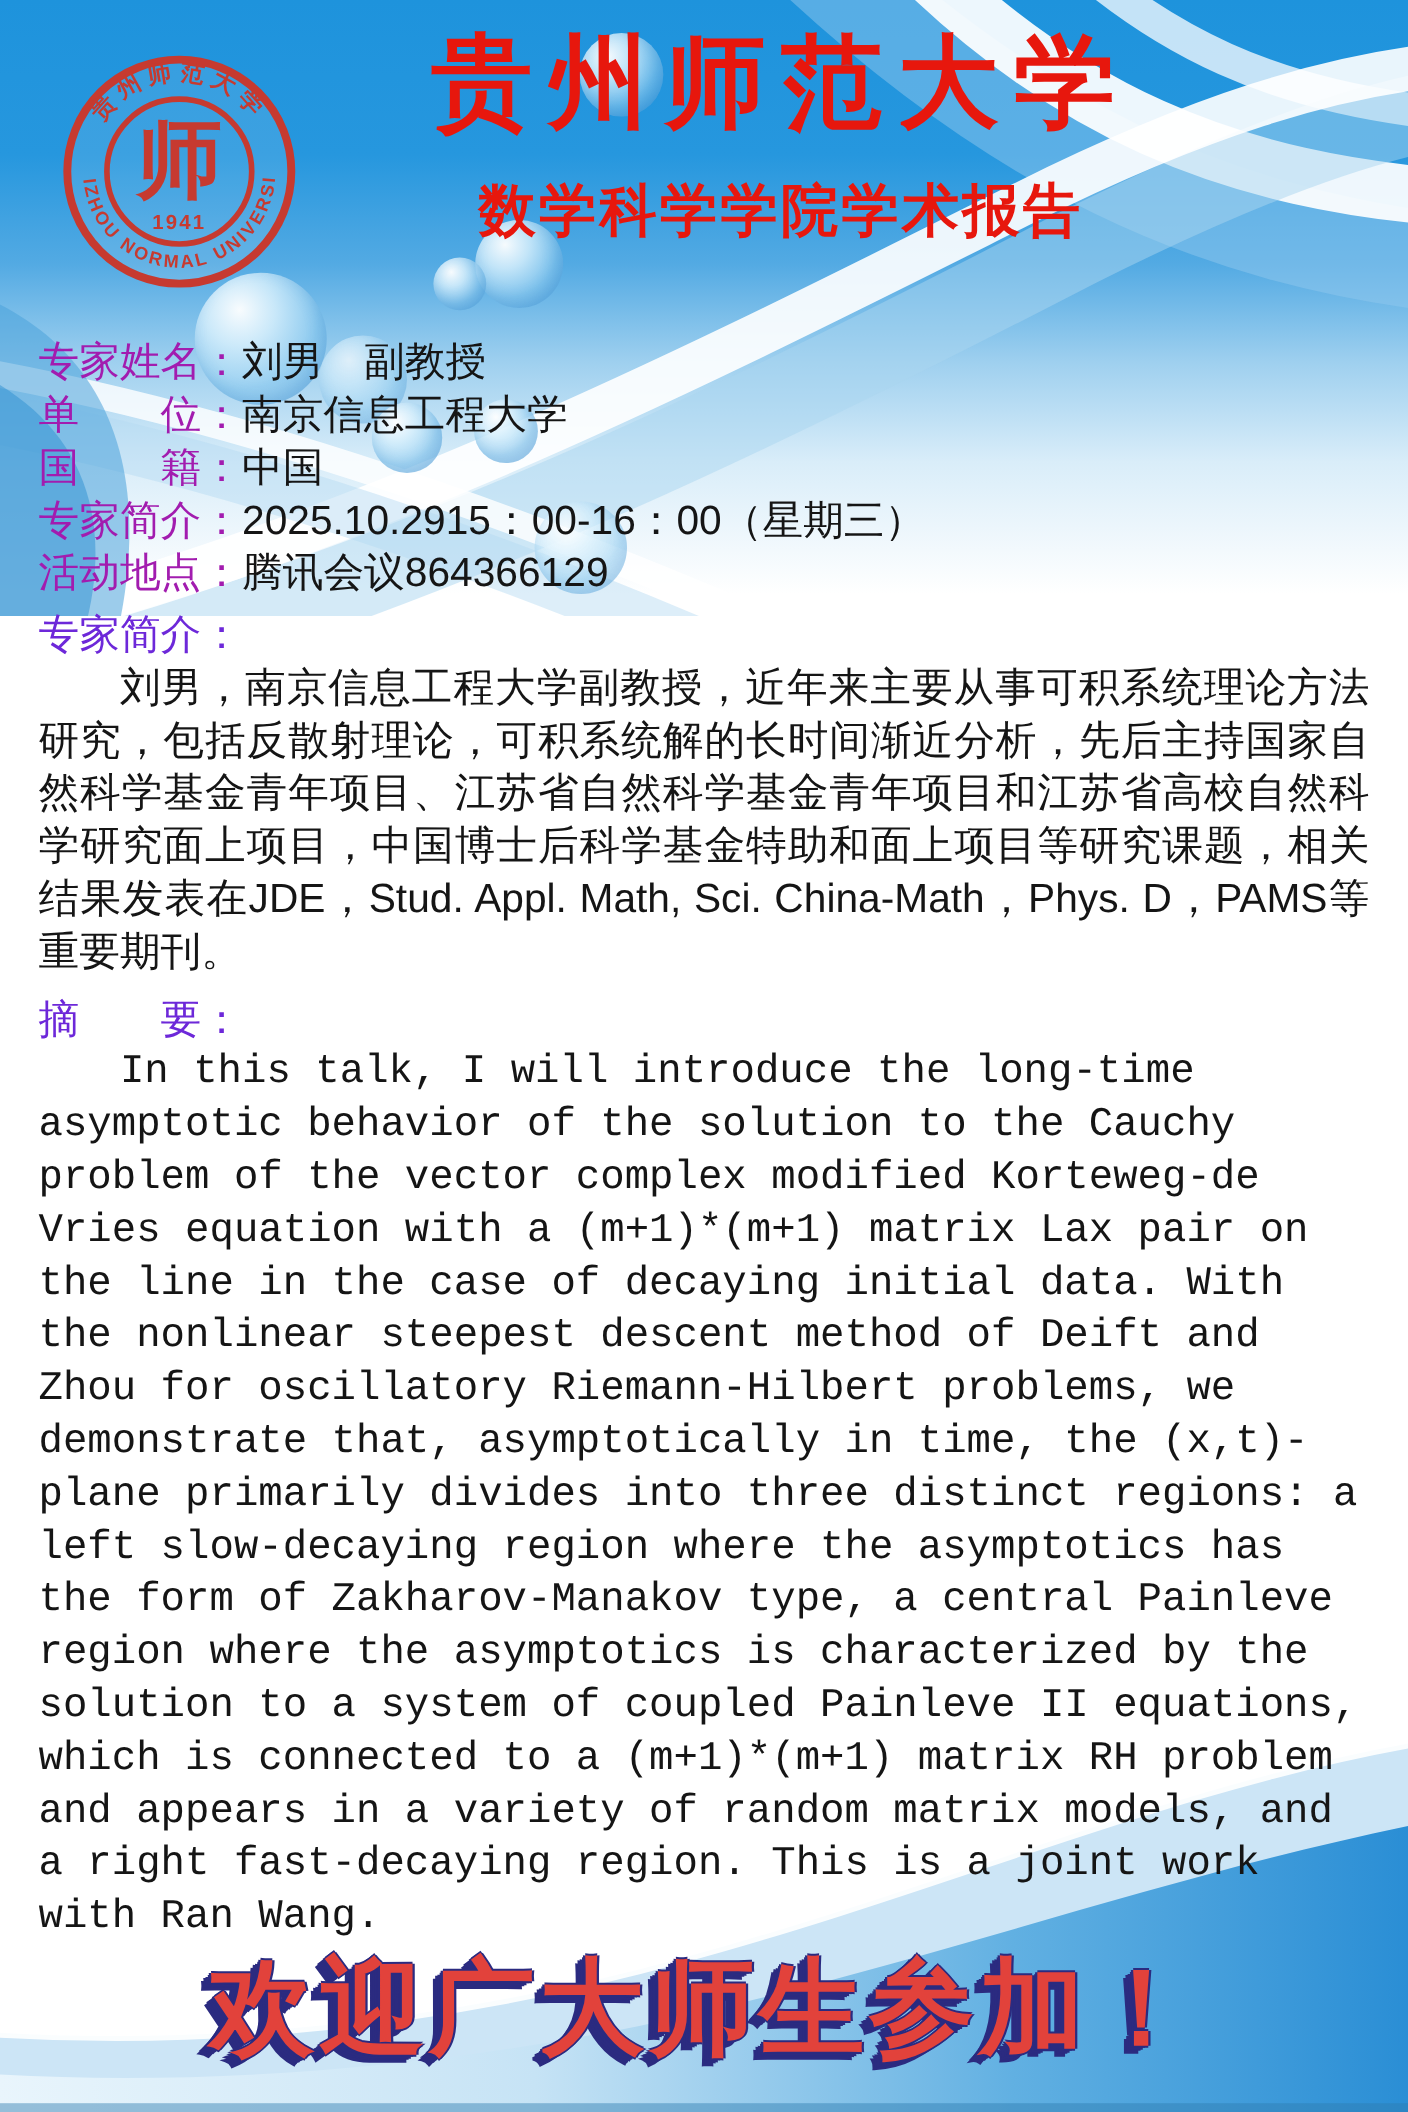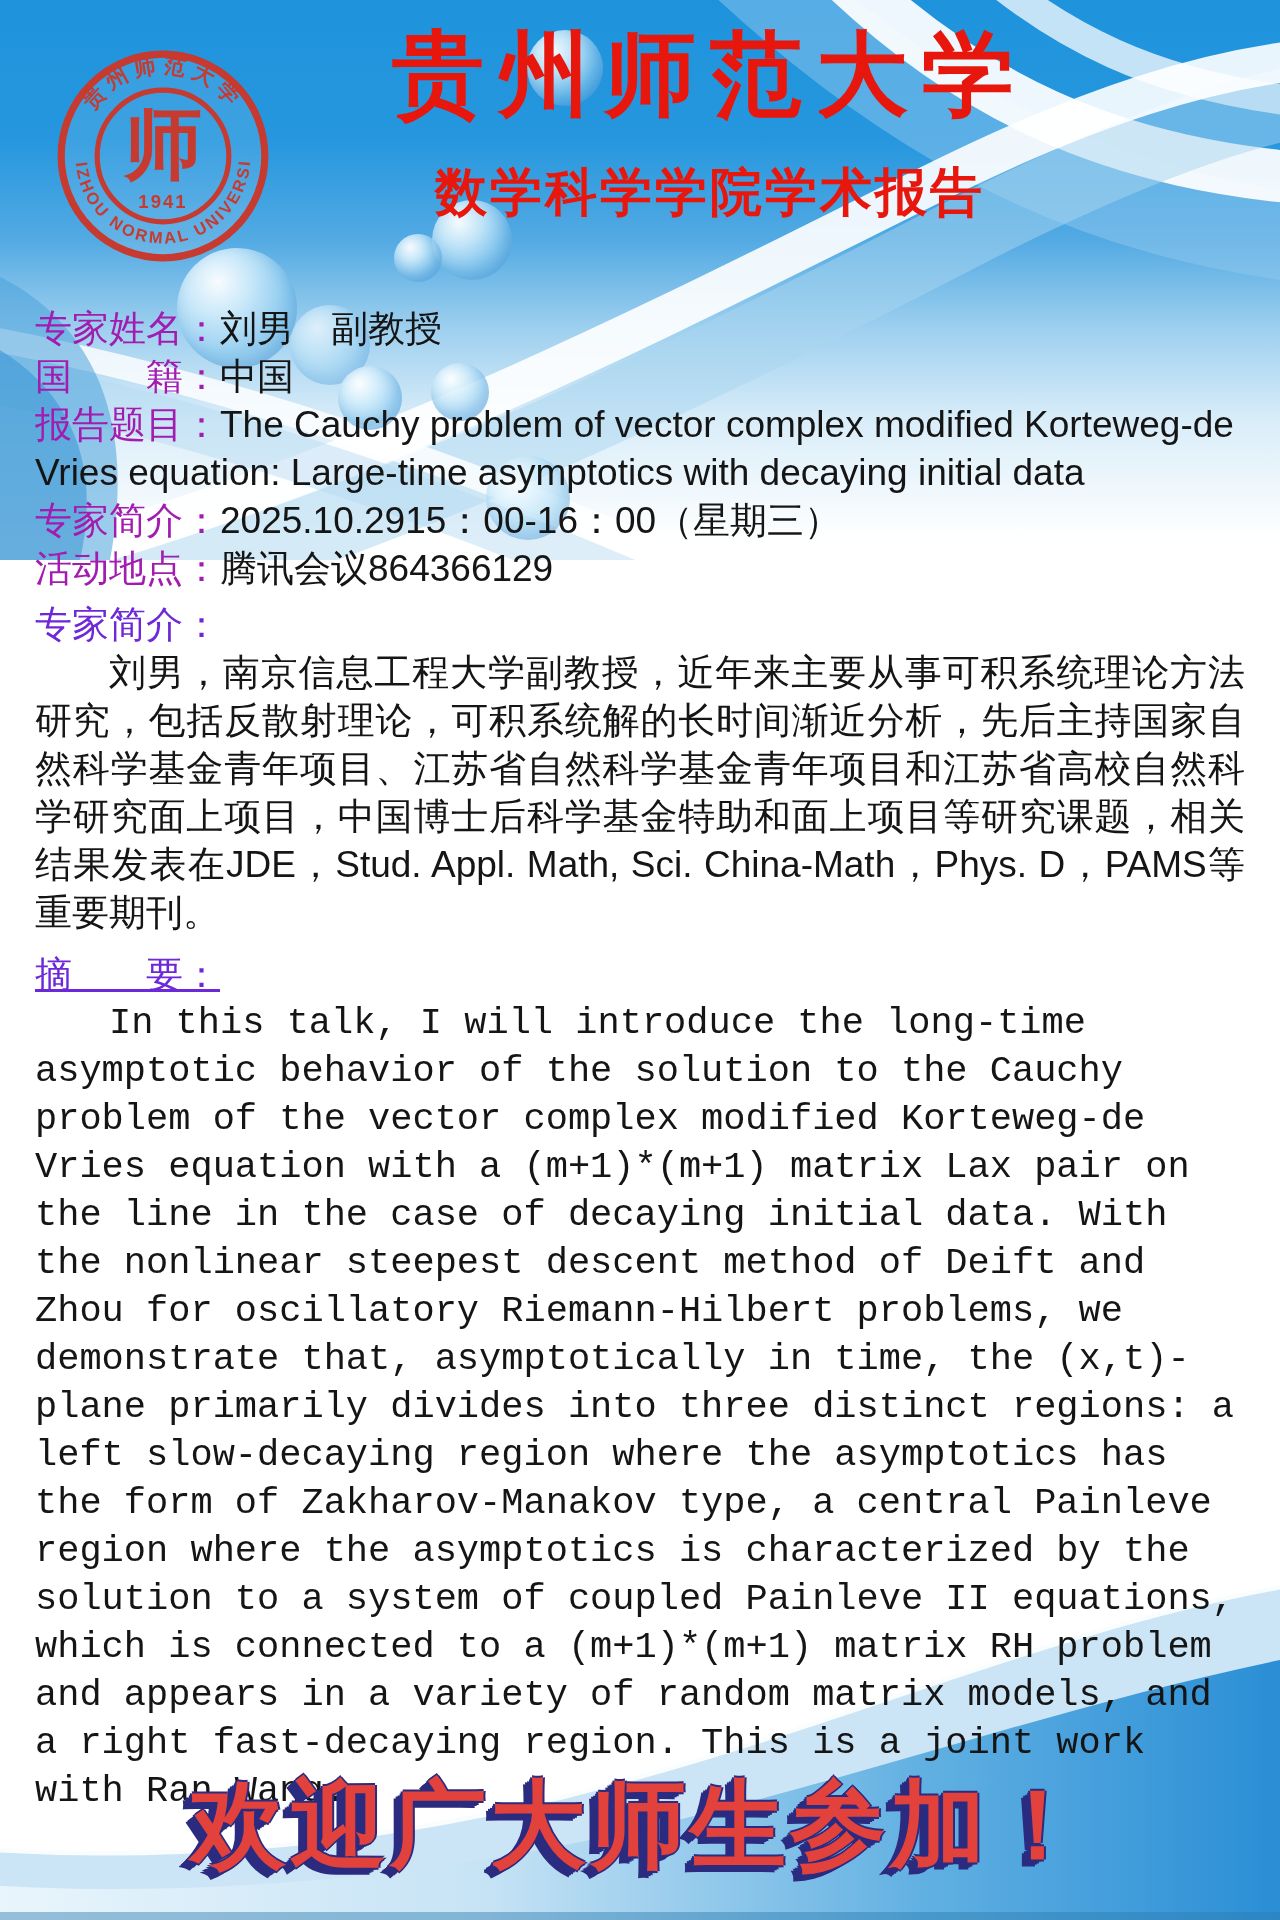--- a/index.html
+++ b/index.html
@@ -31,21 +31,21 @@
     font-family:"Liberation Serif","DejaVu Serif",serif;font-weight:bold;color:#e7170d;}
   .t1{font-size:92px;line-height:118px;letter-spacing:14px;}
   .t2{font-size:52px;line-height:102px;letter-spacing:3px;margin-top:8px;}
   
   .content{position:absolute;left:35px;top:305px;width:1210px;z-index:5;
     font-size:37px;line-height:48px;color:#151515;}
   .content p{margin:0;}
   .lab{color:#a21caf;}
   .seclab{color:#6d28d9;}
   .gap-top{margin-top:8px !important;}
-  .gap-top2{margin-top:14px !important;text-decoration:underline;}
+  .gap-top2{margin-top:14px !important;}
   .para{text-indent:2em;}
   .cjk{text-align:justify;}
   .en{text-align:left;font-family:Liberation Mono, monospace;}
   
   .welcome{
     position:absolute;left:0;top:1762px;width:1280px;text-align:center;z-index:6;
     font-size:96px;font-weight:bold;letter-spacing:4px;color:#e2423b;
     text-shadow:
       2px 0 0 #2b2b80,-2px 0 0 #2b2b80,0 2px 0 #2b2b80,0 -2px 0 #2b2b80,
       -3px 2px 0 #2b2b80,-5px 4px 0 #2b2b80,-7px 5px 0 #2b2b80,-9px 7px 0 #2b2b80;
@@ -112,22 +112,22 @@
     </svg>
   </div>
 
   <div class="titles">
     <div class="t1">贵州师范大学</div>
     <div class="t2">数学科学学院学术报告</div>
   </div>
 
   <div class="content">
     <p class="row"><span class="lab">专家姓名：</span><span class="val">刘男　副教授</span></p>
+    <p class="row"><span class="lab">单　　位：</span><span class="val">南京信息工程大学</span></p>
     <p class="row"><span class="lab">国　　籍：</span><span class="val">中国</span></p>
-    <p class="row"><span class="lab">报告题目：</span><span class="val">The Cauchy problem of vector complex modified Korteweg-de Vries equation: Large-time asymptotics with decaying initial data</span></p>
     <p class="row"><span class="lab">专家简介：</span><span class="val">2025.10.2915：00-16：00（星期三）</span></p>
     <p class="row"><span class="lab">活动地点：</span><span class="val">腾讯会议864366129</span></p>
     <p class="seclab gap-top">专家简介：</p>
     <p class="para cjk">刘男，南京信息工程大学副教授，近年来主要从事可积系统理论方法研究，包括反散射理论，可积系统解的长时间渐近分析，先后主持国家自然科学基金青年项目、江苏省自然科学基金青年项目和江苏省高校自然科学研究面上项目，中国博士后科学基金特助和面上项目等研究课题，相关结果发表在JDE，Stud. Appl. Math, Sci. China-Math，Phys. D，PAMS等重要期刊。</p>
     <p class="seclab gap-top2">摘　　要：</p>
     <p class="para en">In this talk, I will introduce the long-time asymptotic behavior of the solution to the Cauchy problem of the vector complex modified Korteweg-de Vries equation with a (m+1)*(m+1) matrix Lax pair on the line in the case of decaying initial data. With the nonlinear steepest descent method of Deift and Zhou for oscillatory Riemann-Hilbert problems, we demonstrate that, asymptotically in time, the (x,t)-plane primarily divides into three distinct regions: a left slow-decaying region where the asymptotics has the form of Zakharov-Manakov type, a central Painleve region where the asymptotics is characterized by the solution to a system of coupled Painleve II equations, which is connected to a (m+1)*(m+1) matrix RH problem and appears in a variety of random matrix models, and a right fast-decaying region. This is a joint work with Ran Wang.</p>
   </div>
 
   <div class="welcome">欢迎广大师生参加！</div>
 

